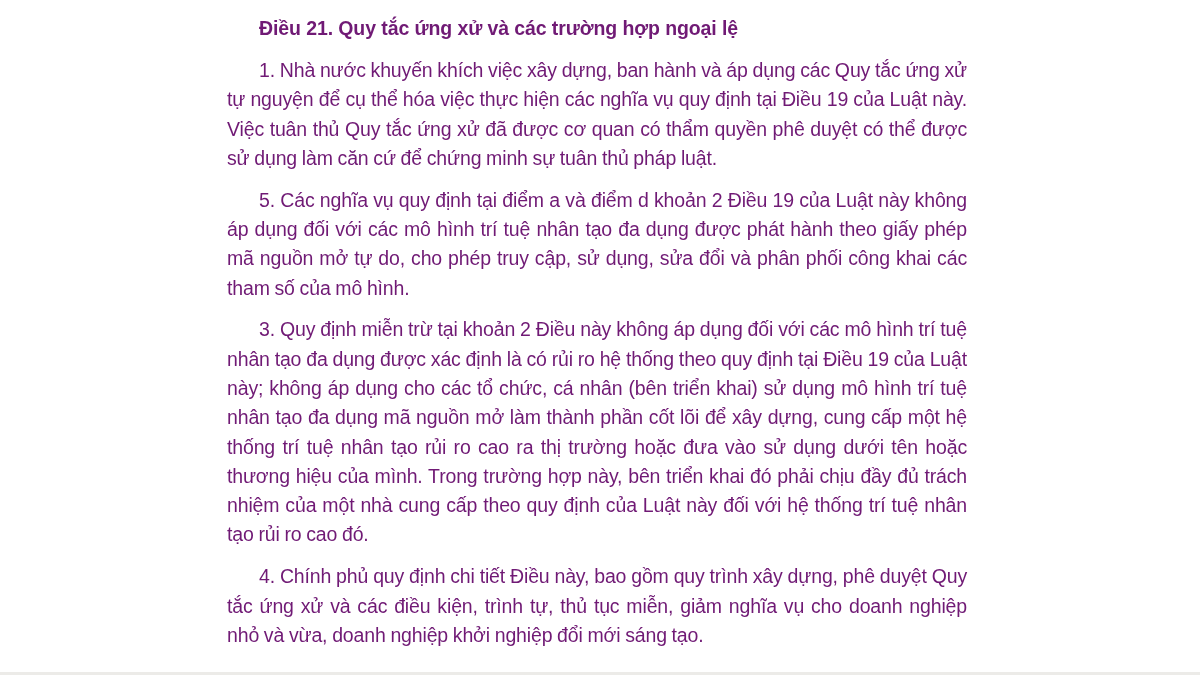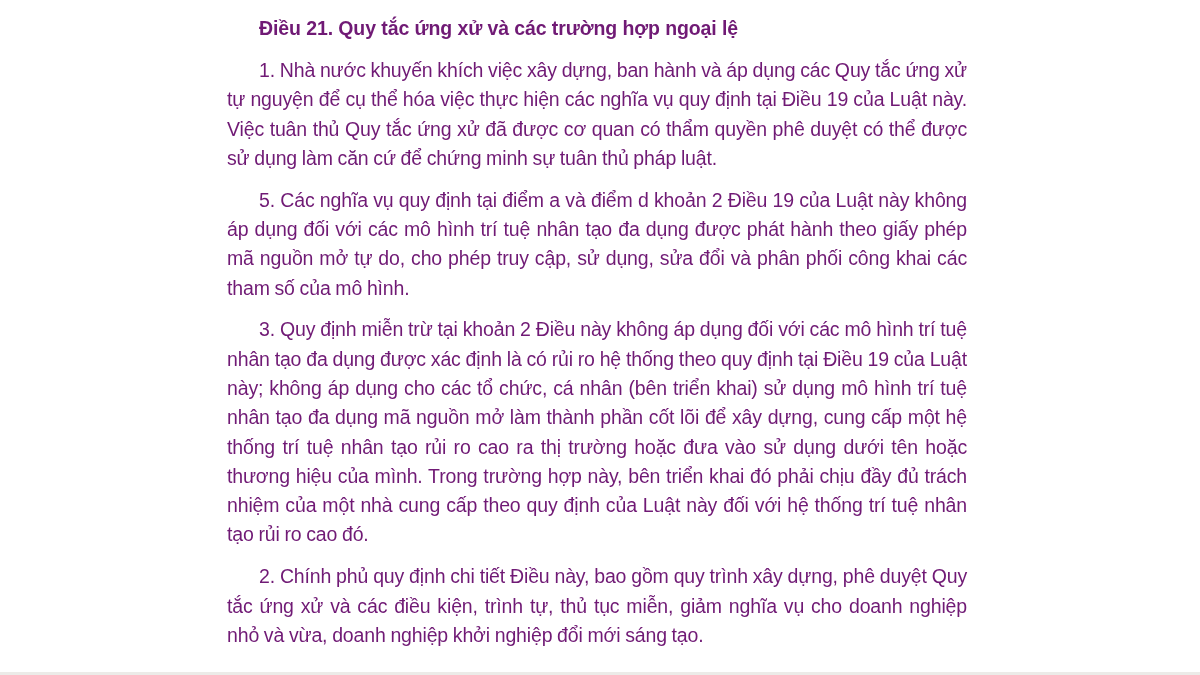--- a/index.html
+++ b/index.html
@@ -47,16 +47,16 @@
   }
 </style>
 </head>
 <body>
 
 <div class="page">
   <h1 class="article-title">Điều 21. Quy tắc ứng xử và các trường hợp ngoại lệ</h1>
   <p class="para">1. Nhà nước khuyến khích việc xây dựng, ban hành và áp dụng các Quy tắc ứng xử tự nguyện để cụ thể hóa việc thực hiện các nghĩa vụ quy định tại Điều 19 của Luật này. Việc tuân thủ Quy tắc ứng xử đã được cơ quan có thẩm quyền phê duyệt có thể được sử dụng làm căn cứ để chứng minh sự tuân thủ pháp luật.</p>
   <p class="para">5. Các nghĩa vụ quy định tại điểm a và điểm d khoản 2 Điều 19 của Luật này không áp dụng đối với các mô hình trí tuệ nhân tạo đa dụng được phát hành theo giấy phép mã nguồn mở tự do, cho phép truy cập, sử dụng, sửa đổi và phân phối công khai các tham số của mô hình.</p>
   <p class="para">3. Quy định miễn trừ tại khoản 2 Điều này không áp dụng đối với các mô hình trí tuệ nhân tạo đa dụng được xác định là có rủi ro hệ thống theo quy định tại Điều 19 của Luật này; không áp dụng cho các tổ chức, cá nhân (bên triển khai) sử dụng mô hình trí tuệ nhân tạo đa dụng mã nguồn mở làm thành phần cốt lõi để xây dựng, cung cấp một hệ thống trí tuệ nhân tạo rủi ro cao ra thị trường hoặc đưa vào sử dụng dưới tên hoặc thương hiệu của mình. Trong trường hợp này, bên triển khai đó phải chịu đầy đủ trách nhiệm của một nhà cung cấp theo quy định của Luật này đối với hệ thống trí tuệ nhân tạo rủi ro cao đó.</p>
-  <p class="para">2. Chính phủ quy định chi tiết Điều này, bao gồm quy trình xây dựng, phê duyệt Quy tắc ứng xử và các điều kiện, trình tự, thủ tục miễn, giảm nghĩa vụ cho doanh nghiệp nhỏ và vừa, doanh nghiệp khởi nghiệp đổi mới sáng tạo.</p>
+  <p class="para">4. Chính phủ quy định chi tiết Điều này, bao gồm quy trình xây dựng, phê duyệt Quy tắc ứng xử và các điều kiện, trình tự, thủ tục miễn, giảm nghĩa vụ cho doanh nghiệp nhỏ và vừa, doanh nghiệp khởi nghiệp đổi mới sáng tạo.</p>
 </div>
 
 <div class="bottom-band"></div>
 
 </body></html>

